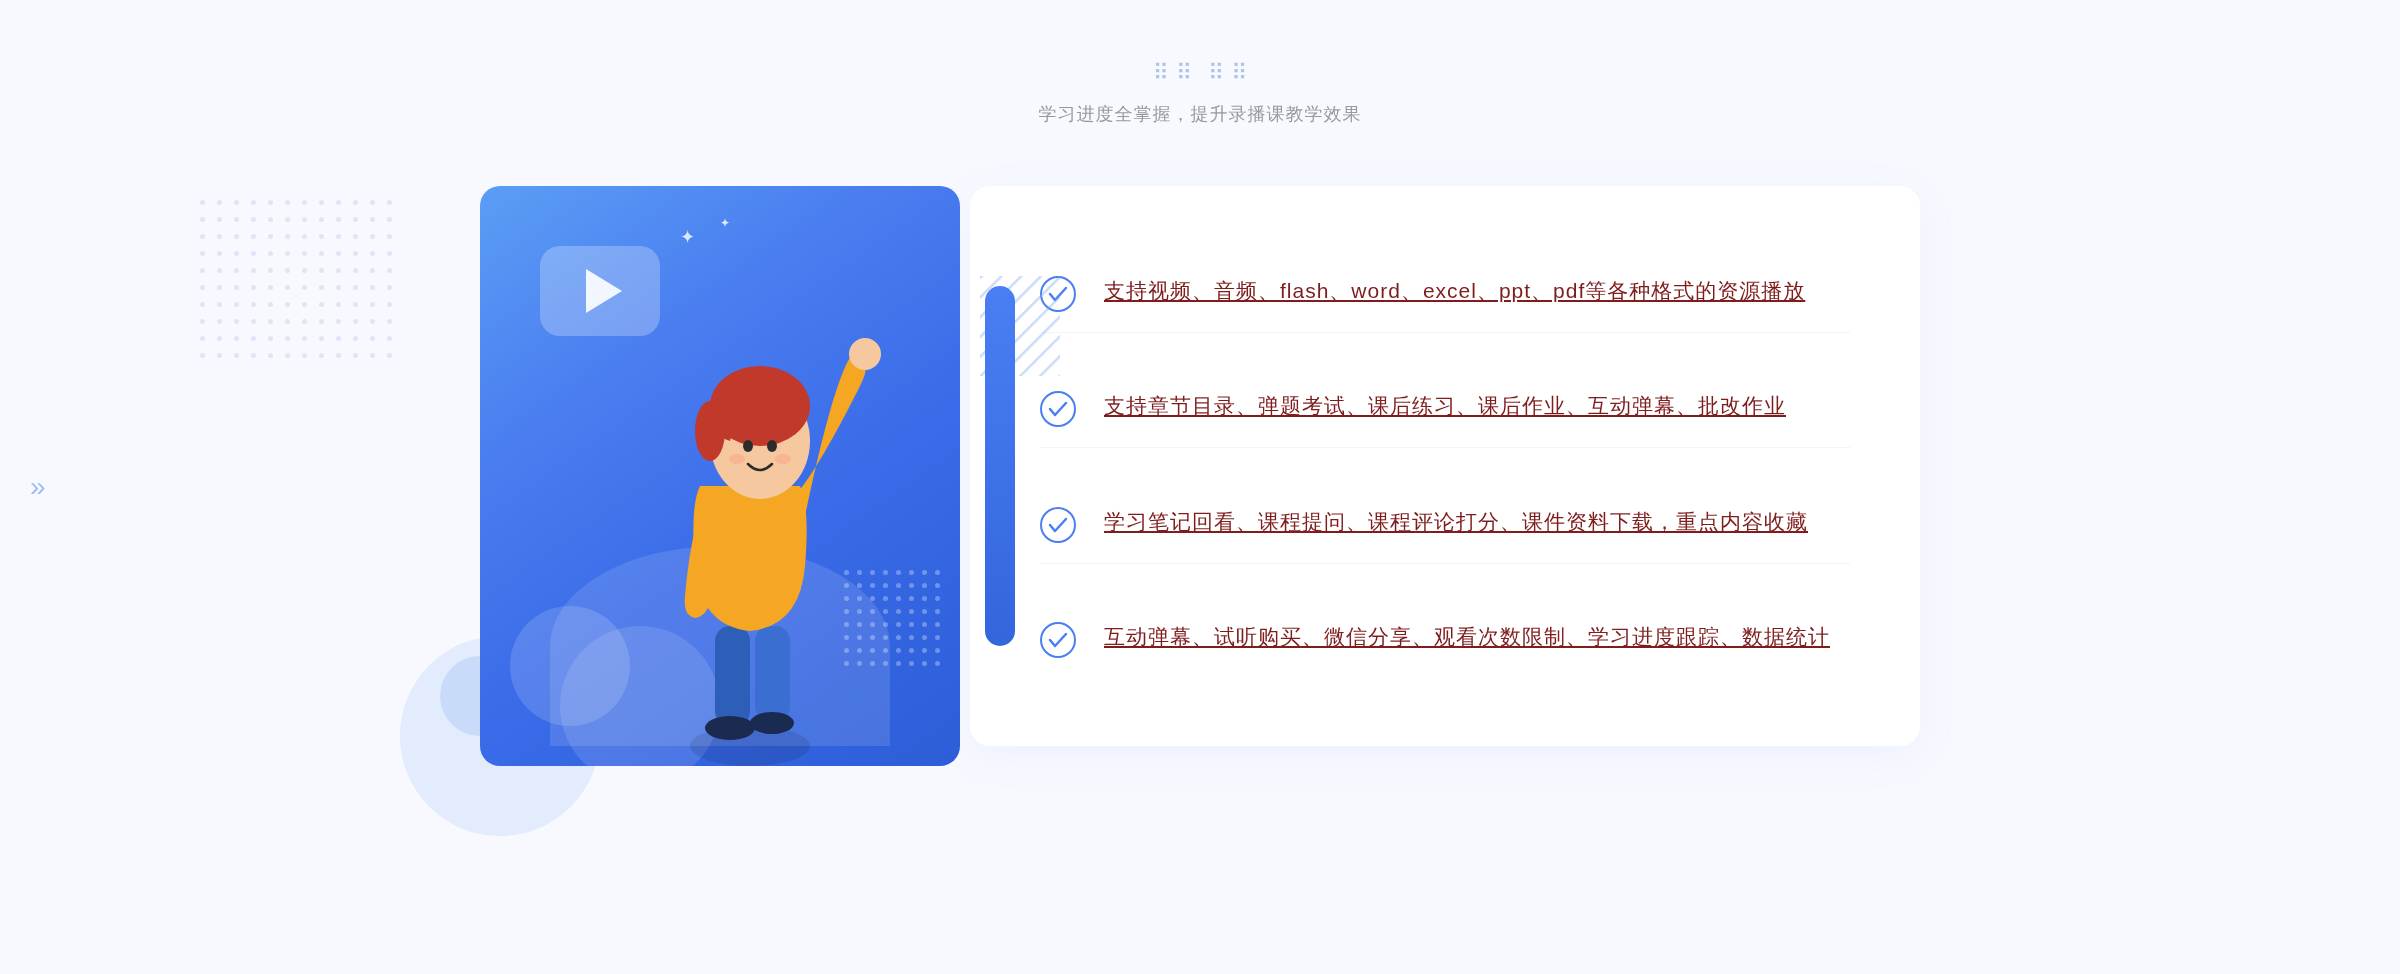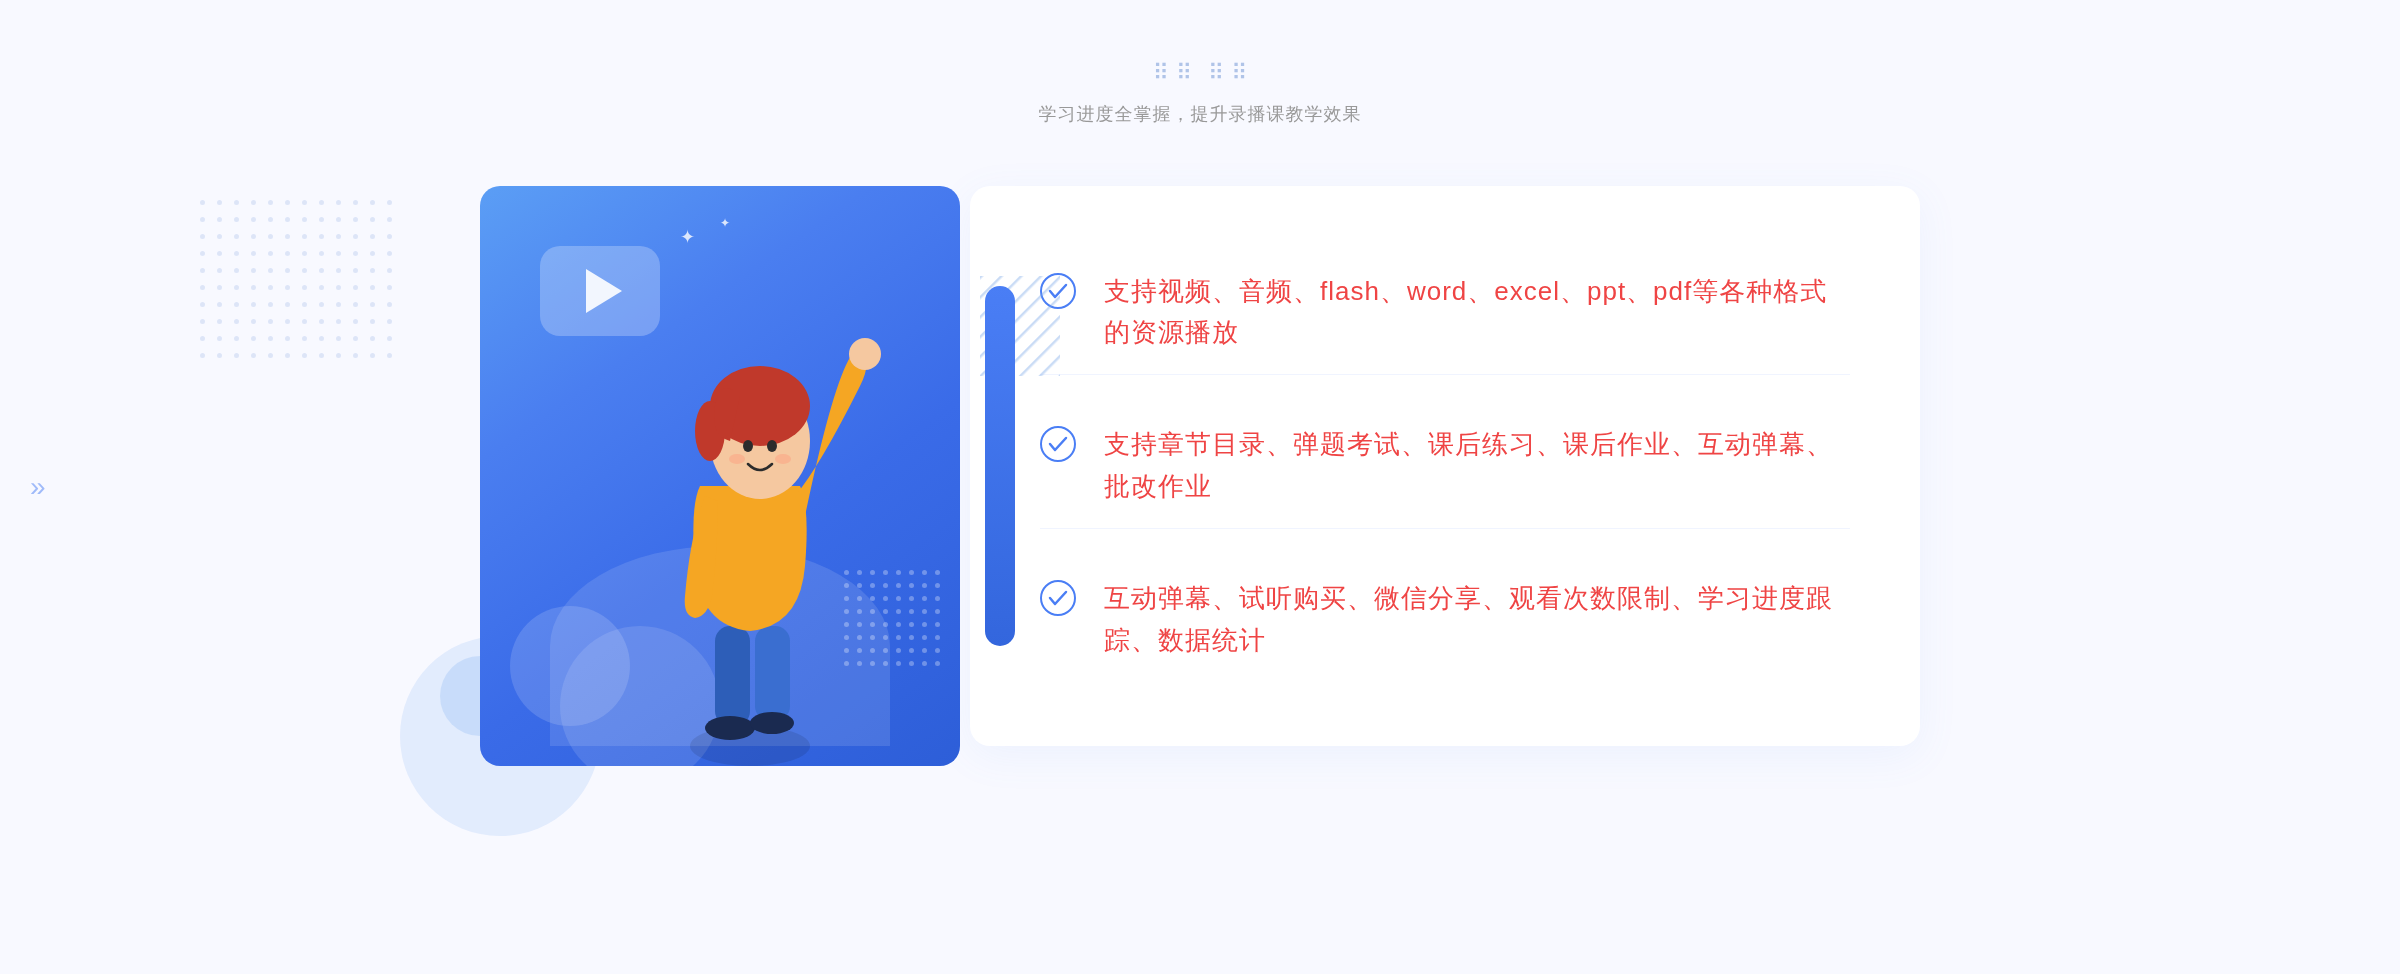--- a/index.html
+++ b/index.html
@@ -255,24 +255,25 @@
     }
 
     .check-icon {
       width: 36px;
       height: 36px;
       flex-shrink: 0;
       margin-top: 2px;
     }
 
     .feature-text {
-      font-size: 26px;
-      color: #ef4444;
+      font-size: 21px;
+      color: #7f1d1d;
       line-height: 1.6;
       letter-spacing: 1px;
+      text-decoration: underline;
     }
 
     
     .left-chevrons {
       position: absolute;
       left: 30px;
       top: 50%;
       transform: translateY(-50%);
       display: flex;
       gap: 8px;
@@ -596,20 +597,27 @@
       </div>
 
       <div class="feature-item">
         <svg class="check-icon" viewBox="0 0 36 36">
           <circle cx="18" cy="18" r="17" fill="none" stroke="#4a7ef5" stroke-width="2"></circle>
           <polyline points="10,18 15,24 26,12" fill="none" stroke="#4a7ef5" stroke-width="2.5" stroke-linecap="round" stroke-linejoin="round"></polyline>
         </svg>
         <span class="feature-text">支持章节目录、弹题考试、课后练习、课后作业、互动弹幕、批改作业</span>
       </div>
 
+      <div class="feature-item">
+        <svg class="check-icon" viewBox="0 0 36 36">
+          <circle cx="18" cy="18" r="17" fill="none" stroke="#4a7ef5" stroke-width="2"></circle>
+          <polyline points="10,18 15,24 26,12" fill="none" stroke="#4a7ef5" stroke-width="2.5" stroke-linecap="round" stroke-linejoin="round"></polyline>
+        </svg>
+        <span class="feature-text">学习笔记回看、课程提问、课程评论打分、课件资料下载，重点内容收藏</span>
+      </div>
 
       <div class="feature-item">
         <svg class="check-icon" viewBox="0 0 36 36">
           <circle cx="18" cy="18" r="17" fill="none" stroke="#4a7ef5" stroke-width="2"></circle>
           <polyline points="10,18 15,24 26,12" fill="none" stroke="#4a7ef5" stroke-width="2.5" stroke-linecap="round" stroke-linejoin="round"></polyline>
         </svg>
         <span class="feature-text">互动弹幕、试听购买、微信分享、观看次数限制、学习进度跟踪、数据统计</span>
       </div>
 
     </div>

